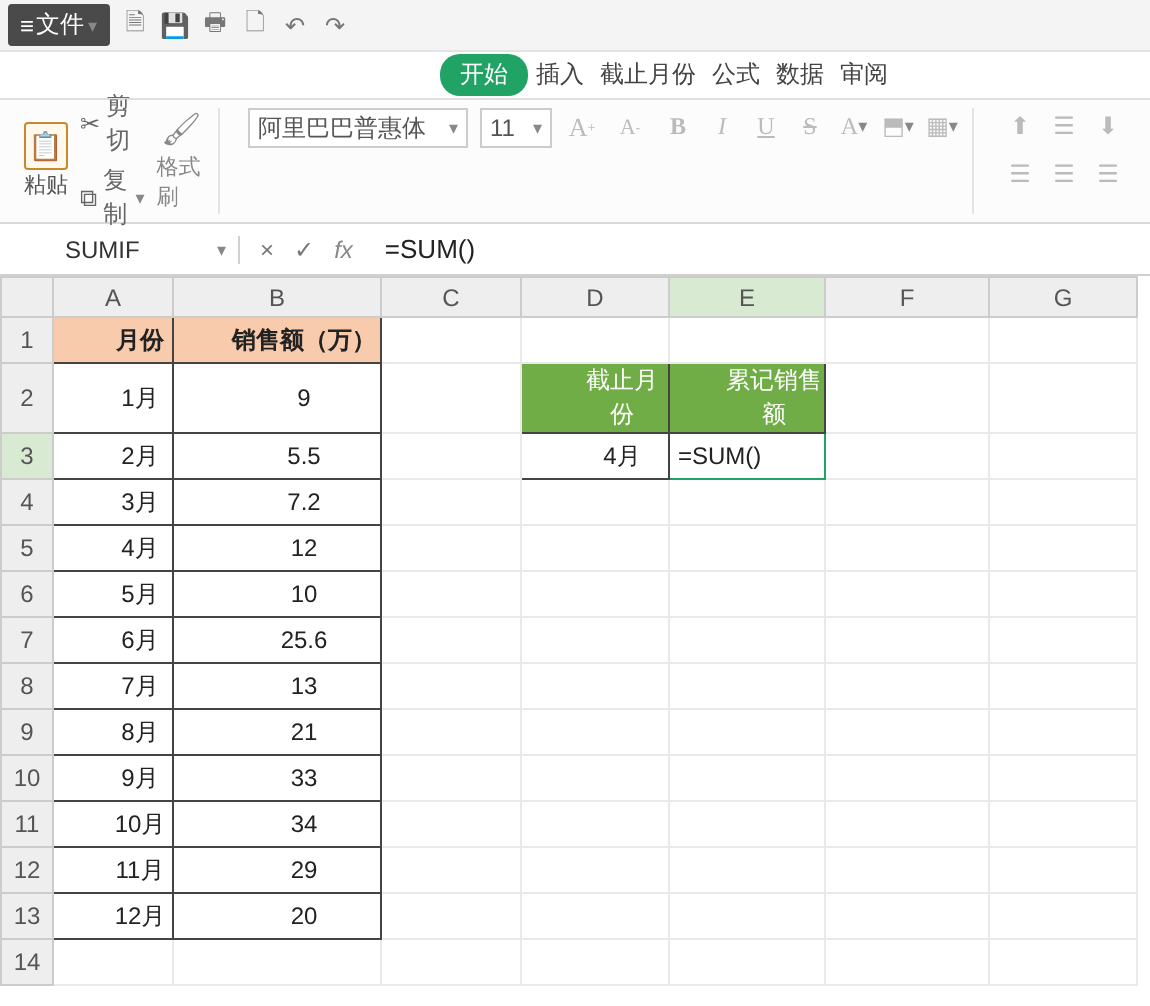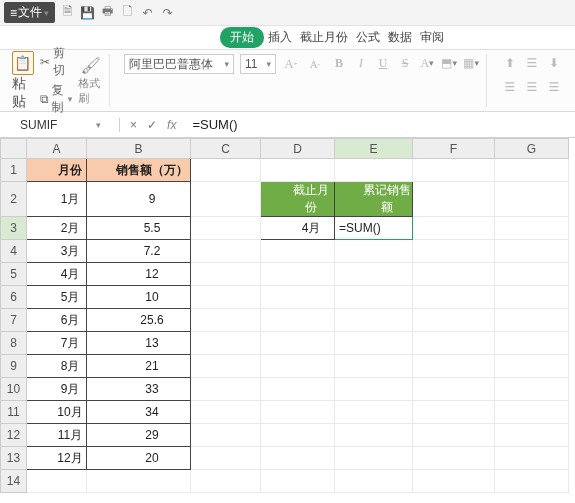--- a/index.html
+++ b/index.html
@@ -22,21 +22,21 @@
   .mini-col { display:flex; flex-direction:column; gap:3px; }
   .mini-row { display:flex; align-items:center; gap:3px; color:#666; }
   .format-brush { display:flex; flex-direction:column; align-items:center; color:#888; gap:1px;}
   .font-select { border:1px solid #ccc; background:#fff; height:20px; padding:0 4px; display:flex; align-items:center; gap:4px; min-width:110px; justify-content:space-between; color:#555;}
   .size-select { border:1px solid #ccc; background:#fff; height:20px; padding:0 4px; display:flex; align-items:center; gap:6px; min-width:36px; justify-content:space-between; color:#555;}
   .fmt-btn { width:18px; height:18px; display:inline-flex; align-items:center; justify-content:center; color:#bbb; font-family: "Times New Roman", serif;}
   .fmt-row { display:flex; gap:4px; align-items:center;}
 
   
   .formula-row { display:flex; align-items:center; height:26px; border-bottom:1px solid #d0d0d0; background:#fff;}
-  .namebox { width:120px; border-right:1px solid #d0d0d0; display:flex; align-items:center; padding:0 20px; gap:6px; justify-content:space-between;}
+  .namebox { width:120px; border-right:1px solid #d0d0d0; display:flex; align-items:center; padding:0 6px; gap:6px; justify-content:flex-end;}
   .namebox input { border:none; outline:none; width:70px; font-size:12px; color:#333;}
   .fx-area { display:flex; align-items:center; gap:10px; padding:0 10px; color:#777;}
   .fx-label { font-style: italic; color:#888;}
   .formula-input { border:none; outline:none; font-size:13px; color:#222; flex:1; padding:0 6px;}
 
   
   .sheet { position:relative; }
   table.grid { border-collapse: collapse; table-layout: fixed; }
   .corner { width:26px; height:20px; background:#eee; border:1px solid #ccc;}
   th.colhead { background:#eee; border:1px solid #ccc; height:20px; font-weight:normal; color:#555;}
@@ -73,21 +73,21 @@
   <span class="tab">截止月份</span>
   <span class="tab">公式</span>
   <span class="tab">数据</span>
   <span class="tab">审阅</span>
 </div>
 
 <div class="ribbon">
   <div class="ribbon-group">
     <div class="paste-block">
       <div class="paste-icon">📋</div>
-      <span style="font-size:14px;color:#555;">粘贴</span>
+      <span style="font-size:11px;color:#555;">粘贴</span>
     </div>
     <div class="mini-col">
       <div class="mini-row">
         <span>✂</span>
         <span>剪切</span>
       </div>
       <div class="mini-row">
         <span>⧉</span>
         <span>复制</span>
         <span class="caret">▾</span>

